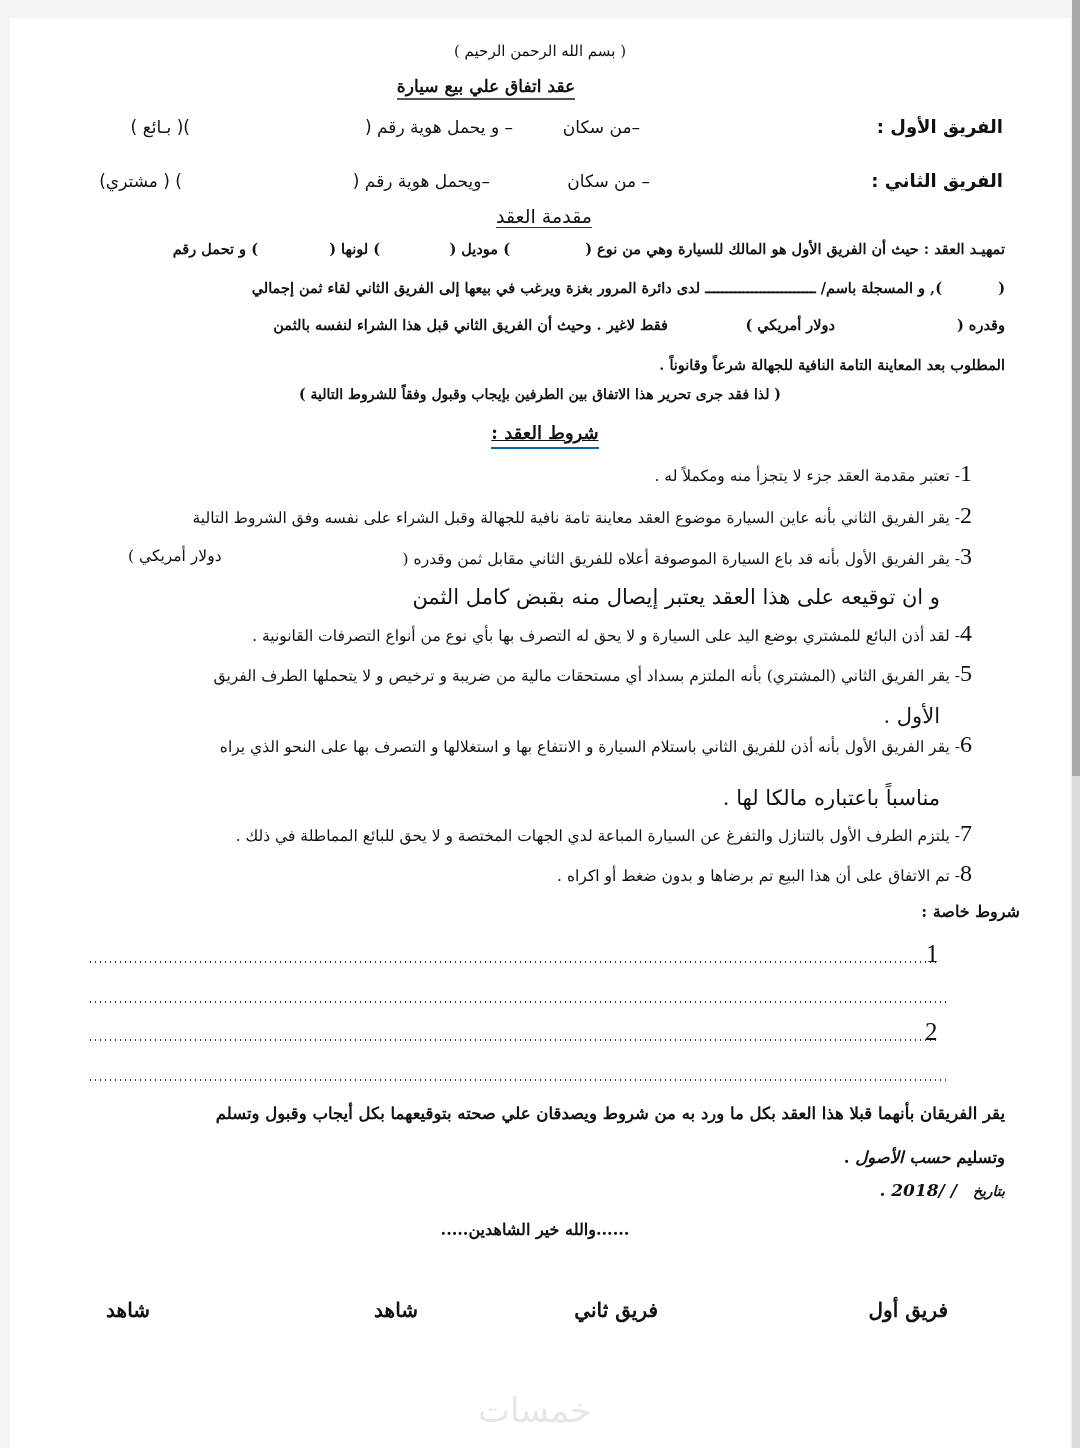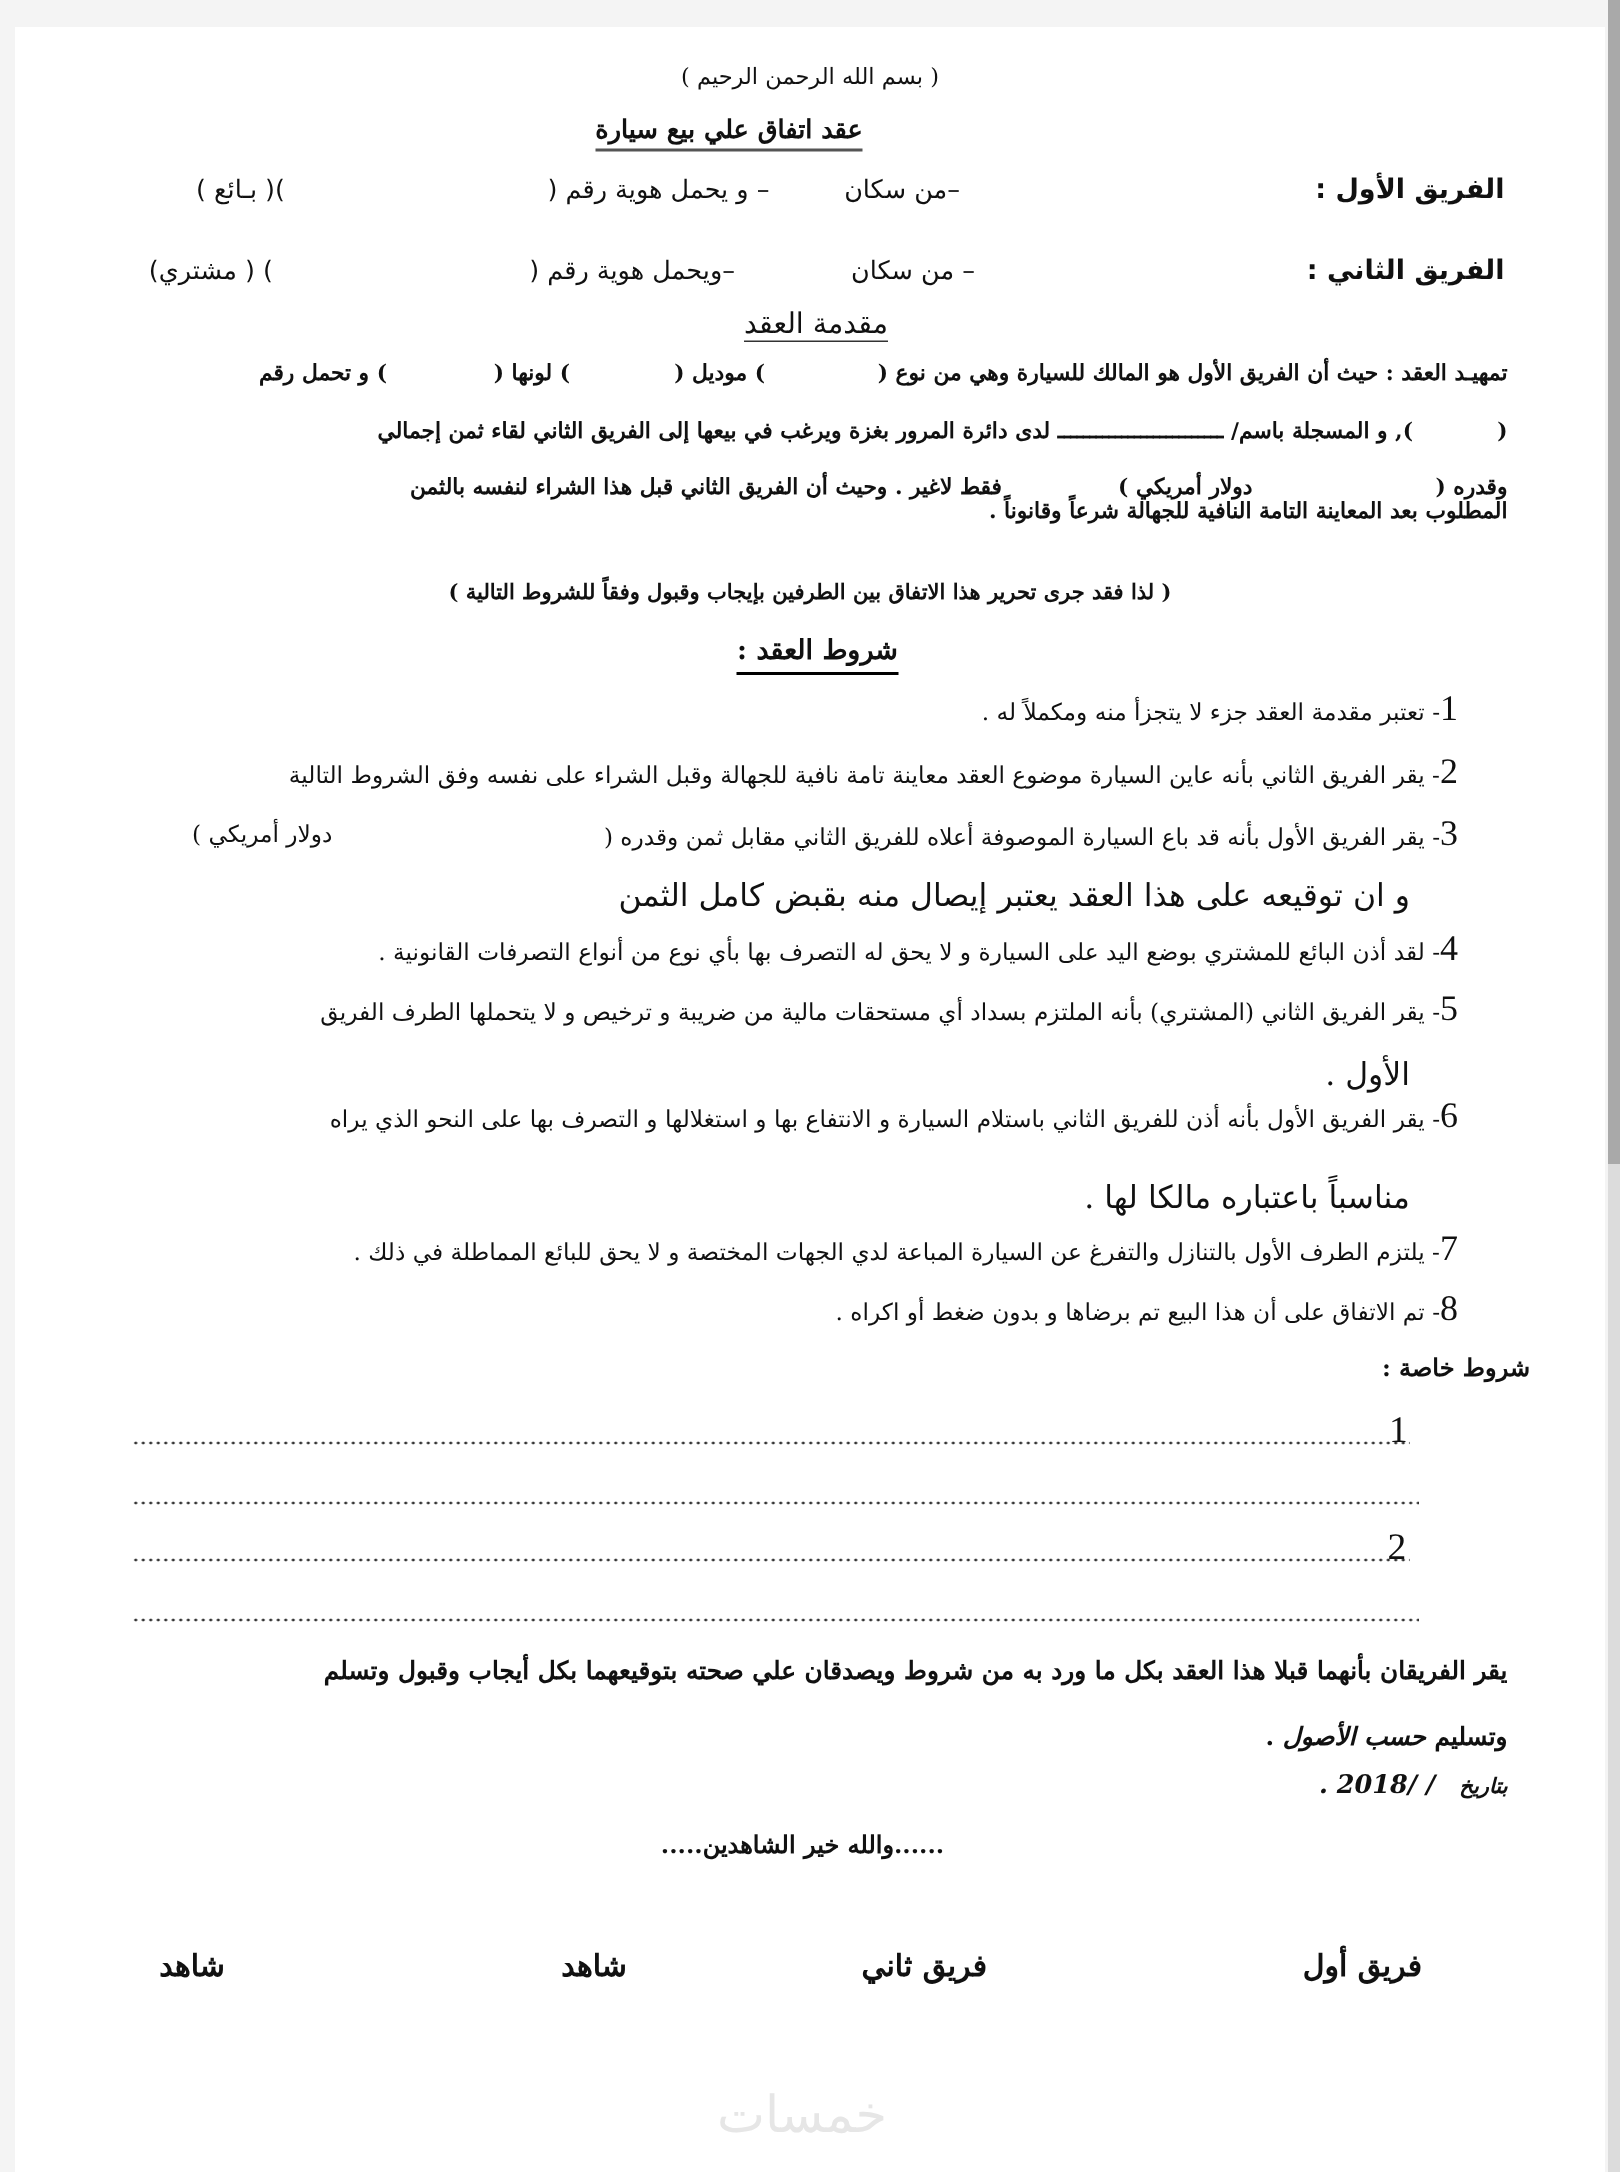--- a/index.html
+++ b/index.html
@@ -28,21 +28,21 @@
   .title span { border-bottom: 2px solid #555; padding-bottom: 2px; }
   .party-label { font-family: "DejaVu Sans", sans-serif; font-weight: bold; font-size: 18px; }
   .party-text { font-family: "DejaVu Sans", sans-serif; font-size: 17px; }
 
   .intro-title { left: 0; width: 1088px; top: 205px; font-family: "DejaVu Sans", sans-serif; font-size: 19px; text-align: center; }
   .intro-title span { border-bottom: 1.5px solid #333; }
 
   .preamble { font-size: 14.5px; font-weight: bold; }
   .lines-center { left: 0; width: 1080px; text-align: center; font-size: 14px; font-weight: bold; }
   .terms-title { left: 0; width: 1090px; top: 422px; text-align: center; font-size: 18px; font-weight: bold; }
-  .terms-title span { border-bottom: 2px solid #000000; padding-bottom: 4px; }
+  .terms-title span { border-bottom: 2px solid #0369a1; padding-bottom: 4px; text-decoration: underline; }
 
   .term { right: 108px; font-size: 15.5px; }
   .term .num { font-family: "Liberation Serif", serif; font-size: 24px; }
   .term-cont { right: 140px; font-size: 21px; }
 
   .special-title { left: 0; width: 1020px; top: 902px; font-size: 16px; font-weight: bold; }
   .dots {
     position: absolute; left: 88px; width: 852px; height: 4px;
     background-image: radial-gradient(circle, #333 0.9px, transparent 1.1px);
     background-size: 5px 4px; background-repeat: repeat-x;
@@ -87,21 +87,21 @@
 <div class="abs preamble" style="right:700px; top:240px;">) لونها (</div>
 <div class="abs preamble" style="right:822px; top:240px;">) و تحمل رقم</div>
 
 <div class="abs preamble" style="right:75px; top:279px;">(</div>
 <div class="abs preamble" style="right:138px; top:279px;">), و المسجلة باسم/ ــــــــــــــــــــــــــ لدى دائرة المرور بغزة ويرغب في بيعها إلى الفريق الثاني لقاء ثمن إجمالي</div>
 
 <div class="abs preamble" style="right:75px; top:316px;">وقدره    (</div>
 <div class="abs preamble" style="right:245px; top:316px;">دولار أمريكي )</div>
 <div class="abs preamble" style="right:412px; top:316px;">فقط لاغير . وحيث أن الفريق الثاني قبل هذا الشراء لنفسه بالثمن</div>
 
-<div class="abs preamble" style="right:75px; top:332px;">المطلوب بعد المعاينة التامة النافية للجهالة شرعاً وقانوناً .</div>
+<div class="abs preamble" style="right:75px; top:356px;">المطلوب بعد المعاينة التامة النافية للجهالة شرعاً وقانوناً .</div>
 
 <div class="abs lines-center" style="top:386px;">( لذا فقد جرى تحرير هذا الاتفاق بين الطرفين بإيجاب وقبول وفقاً للشروط التالية )</div>
 
 <div class="abs terms-title"><span>شروط العقد :</span></div>
 
 <div class="abs term" style="top:460px;"><span class="num">1</span><span>- تعتبر مقدمة العقد جزء لا يتجزأ منه ومكملاً له .</span></div>
 <div class="abs term" style="top:502px;"><span class="num">2</span><span>- يقر الفريق الثاني بأنه عاين السيارة موضوع العقد معاينة تامة نافية للجهالة وقبل الشراء على نفسه وفق الشروط التالية</span></div>
 <div class="abs term" style="top:543px;"><span class="num">3</span><span>- يقر الفريق الأول بأنه قد باع السيارة الموصوفة أعلاه للفريق الثاني مقابل ثمن وقدره   (</span></div>
 <div class="abs" style="left:128px; top:547px; font-size:15.5px;">دولار أمريكي )</div>
 <div class="abs term-cont" style="top:585px;">و ان توقيعه على هذا العقد يعتبر إيصال منه بقبض كامل الثمن</div>

